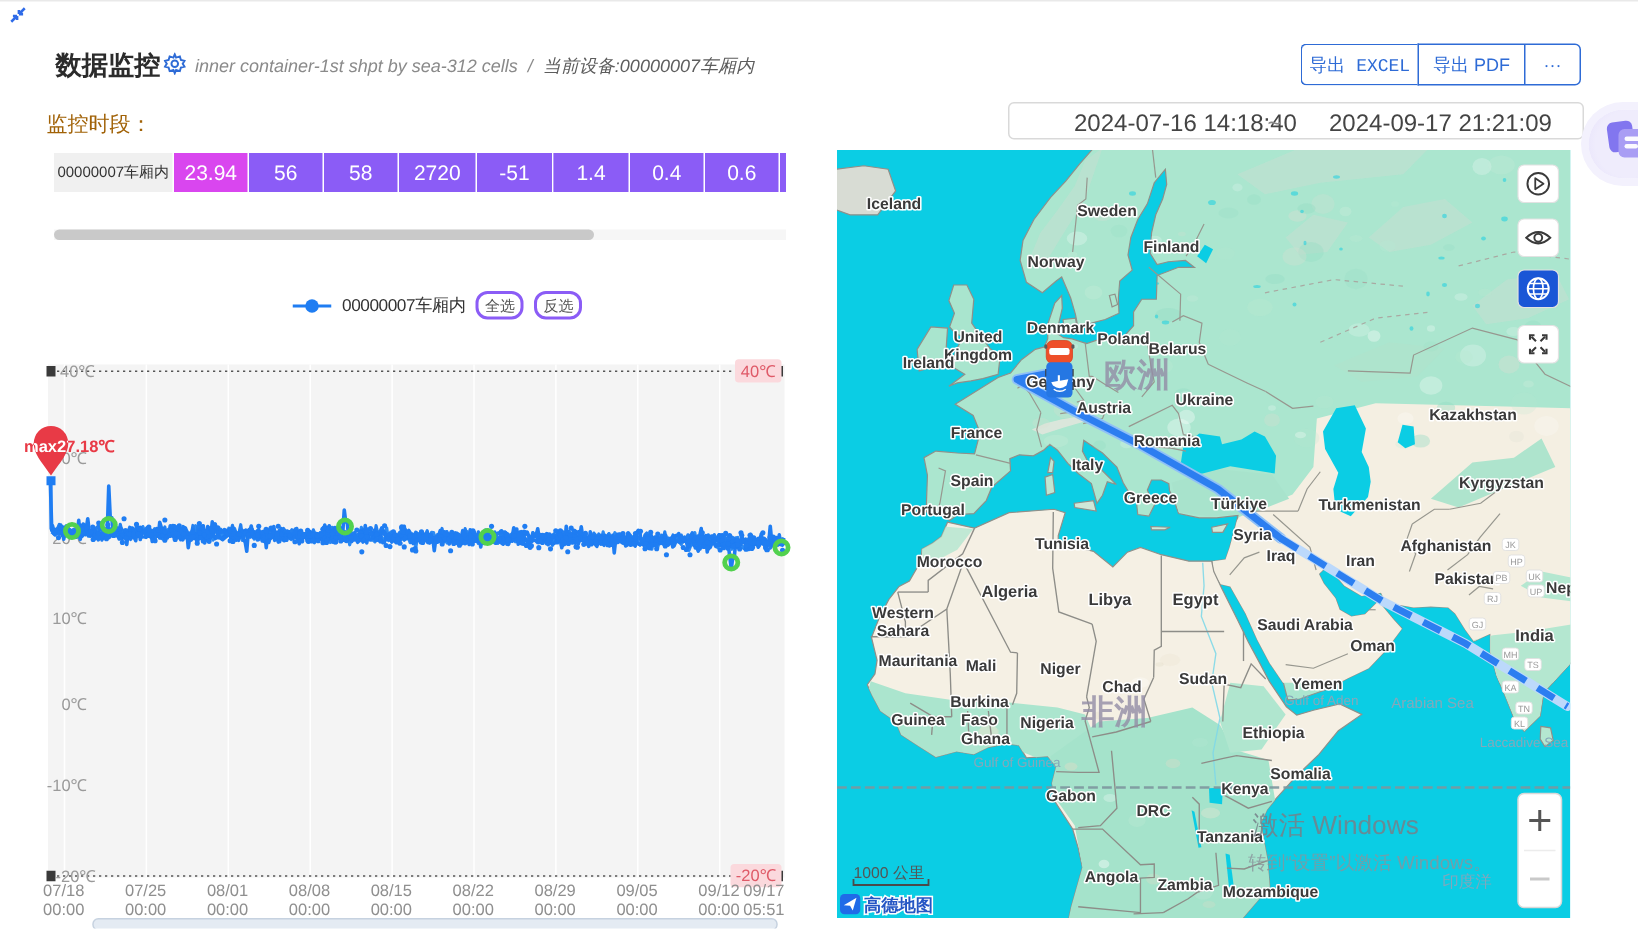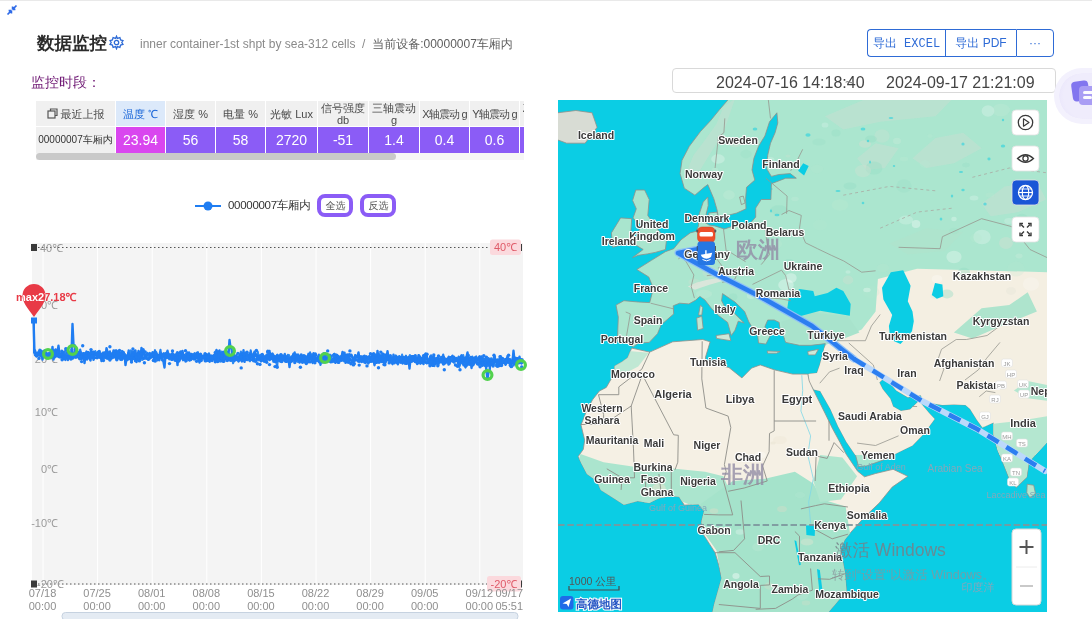--- a/index.html
+++ b/index.html
@@ -1,38 +1,38 @@
 <!DOCTYPE html>
 <html><head><meta charset="utf-8"><style>
 *{margin:0;padding:0;box-sizing:border-box;}
 html,body{width:1092px;height:619px;background:#fff;font-family:"Liberation Sans",sans-serif;overflow:hidden;position:relative;}
 body{border-top:1px solid #e9e9e9;}
 .abs{position:absolute;}
 .title{left:37px;top:30px;font-size:17.5px;font-weight:bold;color:#2b2b2b;}
-.crumb{left:140px;top:35px;font-size:12px;color:#8a8a8a;}
+.crumb{left:130px;top:35px;font-size:12px;color:#8a8a8a;font-style:italic;}
 .crumb b{color:#5d5d5d;font-weight:normal;}
 .btns{left:867px;top:28px;display:flex;height:28px;}
 .btns span{display:flex;align-items:center;justify-content:center;border:1px solid #2e6bd6;color:#2e6bd6;font-size:12px;background:#fff;border-right:none;}
 .btns span:first-child{border-radius:4px 0 0 4px;width:78px;font-family:Liberation Mono, monospace;}
 .btns span:nth-child(2){width:71px;}
 .btns span:last-child{border-radius:0 4px 4px 0;width:38px;border-right:1px solid #2e6bd6;}
-.period{left:31px;top:73px;font-size:14px;color:#701a75;}
+.period{left:31px;top:73px;font-size:14px;color:#a16207;}
 .datebox{left:672px;top:67px;width:384px;height:25px;border:1px solid #d9d9d9;border-radius:4px;background:#fff;}
 .datebox span{position:absolute;top:5px;font-size:16px;color:#444;}
 .tblwrap{left:36px;top:100px;width:488px;height:52px;overflow:hidden;}
 .tr{display:flex;}
 .tr div{flex:none;display:flex;align-items:center;justify-content:center;text-align:center;}
 .th div{height:25px;background:#f0f0f0;color:#4a4a4a;font-size:11px;line-height:12px;border-right:1px solid #fff;}
 .td div{height:26px;margin-top:1px;background:#8b5cf6;color:#fff;font-size:14px;border-right:1px solid #fff;}
 .td div:first-child{background:#f0f0f0;color:#333;font-size:10px;white-space:nowrap;}
 .hsb{left:36px;top:152px;width:488px;height:7px;background:#f6f6f6;}
 .hsb i{position:absolute;left:0;top:0;width:360px;height:7px;background:#c9c9c9;border-radius:3.5px;}
 .legend{left:195px;top:193px;display:flex;align-items:center;gap:7px;}
 .legend .lt{font-size:11.5px;color:#333;letter-spacing:-0.3px;}
-.pill{border:4px solid #8b5cf6;border-radius:8px;font-size:10px;color:#555;padding:0.5px 4px;}
+.pill{border:2px solid #8b5cf6;border-radius:8px;font-size:10px;color:#555;padding:0.5px 4px;}
 .purple{left:1059px;top:72px;width:60px;height:46px;border-radius:23px;background:radial-gradient(circle at 45% 50%, #efecfc 55%, #e2dcfa 100%);box-shadow:0 0 0 5px #f3f1fd;}
 .purple i{position:absolute;left:13px;top:8px;width:17px;height:20px;background:#8276ef;border-radius:4px;transform:rotate(-8deg);}
 .purple u{position:absolute;left:20px;top:13px;width:20px;height:19px;background:#a99df4;border-radius:4px;}
 .purple em{position:absolute;height:2.5px;background:#fff;border-radius:2px;opacity:.95;}
 </style></head><body>
 <svg class="abs" style="left:5px;top:2px" width="14" height="14" viewBox="0 0 14 14">
     <g stroke="#2f6be8" stroke-width="1.7" fill="none">
       <path d="M11.5 2.5 L7.6 6.4 M7.6 6.4 L10.4 6.4 M7.6 6.4 L7.6 3.6"></path>
       <path d="M2.5 11.5 L6.4 7.6 M6.4 7.6 L3.6 7.6 M6.4 7.6 L6.4 10.4"></path>
     </g>
@@ -50,35 +50,20 @@
     <span>导出 PDF</span>
     <span>···</span>
   </div>
 <div class="abs period">监控时段：</div>
 <div class="abs datebox">
     <span style="left:43px">2024-07-16 14:18:40</span>
     <span style="left:172px;color:#888">~</span>
     <span style="left:213px">2024-09-17 21:21:09</span>
   </div>
 <div class="abs tblwrap">
-<div class="tr th">
-<div style="width:80px"><svg width="11" height="11" viewBox="0 0 11 11" style="margin-right:3px">
-          <rect x="1" y="3" width="7" height="7" fill="none" stroke="#555" stroke-width="1.2"></rect>
-          <path d="M3.5 3 L3.5 1 L10 1 L10 7.5 L8 7.5" fill="none" stroke="#555" stroke-width="1.2"></path>
-        </svg>最近上报</div>
-<div style="width:50px;background:#dce9fa;color:#1a66d8">温度 ℃</div>
-<div style="width:50px">湿度 %</div>
-<div style="width:50px">电量 %</div>
-<div style="width:52px">光敏 Lux</div>
-<div style="width:51px">信号强度 db</div>
-<div style="width:51px">三轴震动 g</div>
-<div style="width:50px;letter-spacing:-0.8px">X轴震动 g</div>
-<div style="width:50px;letter-spacing:-0.8px">Y轴震动 g</div>
-<div style="width:46px">Z轴震动 g</div>
-</div>
 <div class="tr td">
 <div style="width:80px">00000007车厢内</div>
 <div style="width:50px;background:#d946ef">23.94</div>
 <div style="width:50px">56</div>
 <div style="width:50px">58</div>
 <div style="width:52px">2720</div>
 <div style="width:51px">-51</div>
 <div style="width:51px">1.4</div>
 <div style="width:50px">0.4</div>
 <div style="width:50px">0.6</div>

